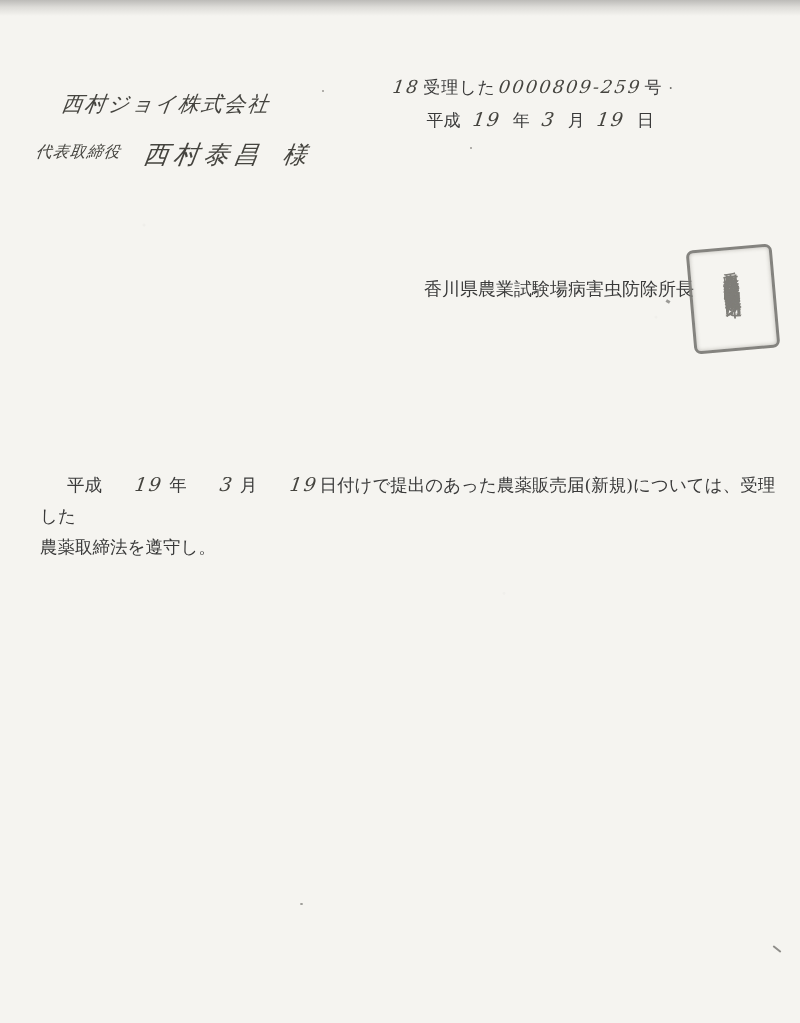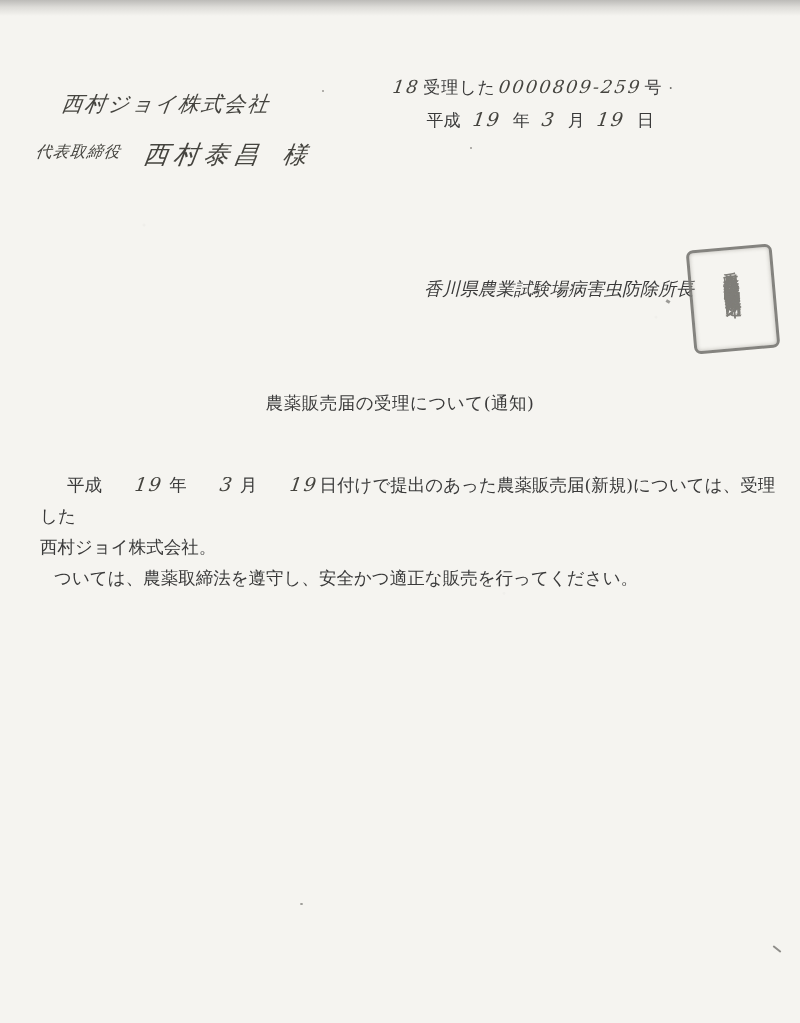--- a/index.html
+++ b/index.html
@@ -51,21 +51,21 @@
   .addr-person {
     position: absolute; top: 138px; left: 36px;
     white-space: nowrap;
   }
   .addr-title { font-size: 16px; letter-spacing: 1px; vertical-align: 6px; }
   .addr-name { font-size: 25px; letter-spacing: 5px; margin-left: 18px; }
   .addr-honorific { font-size: 24px; margin-left: 14px; }
 
   .sender {
     position: absolute; top: 277px; left: 424px;
-    font-size: 18px; letter-spacing: 0px; white-space: nowrap; font-style: italic;
+    font-size: 18px; letter-spacing: 0px; white-space: nowrap;
   }
 
   .seal {
     position: absolute; top: 247px; left: 690px;
     width: 80px; height: 98px;
     border: 3px solid #7b7a76;
     border-radius: 7px;
     transform: rotate(-5deg);
     display: flex; align-items: center; justify-content: center;
     color: #76746f;
@@ -132,28 +132,26 @@
     <span class="addr-name hw">西村泰昌</span>
     <span class="addr-honorific hw">様</span>
   </div>
 
   <div class="sender">香川県農業試験場病害虫防除所長</div>
 
   <div class="seal">
     <div class="seal-text">香川県農業試験場病害虫防除所之印</div>
   </div>
 
-  <div class="subject">農薬販売届の受理について(通知)</div>
 
   <div class="body-block">
     <div class="indent-2">
       <span>平成</span><span class="hw hw-num">19</span><span>年</span><span class="hw hw-num">3</span><span>月</span><span class="hw hw-num tight">19</span><span>日付けで提出のあった農薬販売届(新規)については、受理した</span>
     </div>
-    <div>西村ジョイ株式会社。</div>
-    <div class="indent-1">ついては、農薬取締法を遵守し、安全かつ適正な販売を行ってください。</div>
+    <div>農薬取締法を遵守し。</div>
   </div>
 
   <div class="speck s1"></div>
   <div class="speck s2"></div>
   <div class="speck s3"></div>
   <div class="speck s4"></div>
   <div class="scan-dash"></div>
 
 </div>
 

